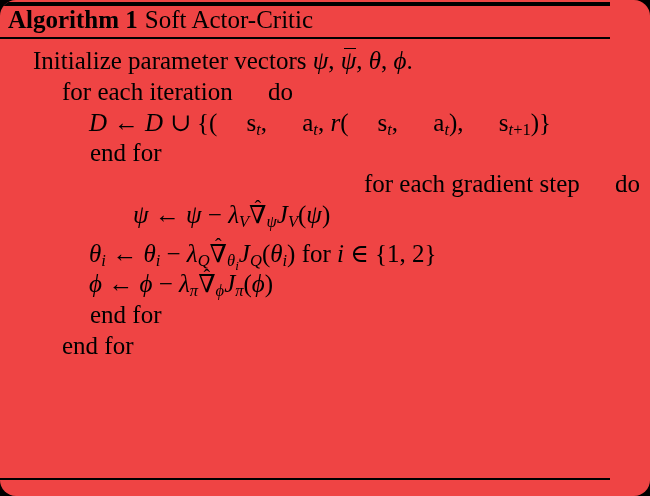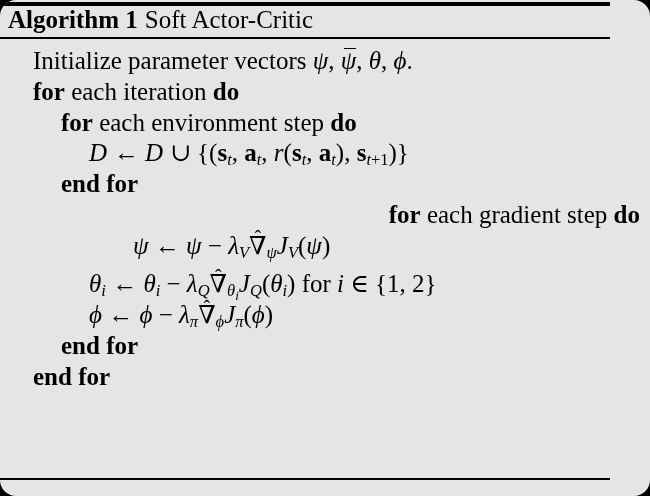--- a/index.html
+++ b/index.html
@@ -45,21 +45,21 @@
     left: 0;
     top: 46px;
     width: 640px;
   }
   .line {
     height: 30.75px;
     line-height: 30.75px;
     font-size: 25px;
     white-space: nowrap;
   }
-  .line b { font-weight: bold; }
+  .line b { font-weight: normal; margin-left: 29px; }
   .line i { font-style: italic; }
   .line i.cal { font-style: italic; letter-spacing: 0.02em; }
 
   sub {
     font-size: 0.66em;
     line-height: 0;
     vertical-align: -0.25em;
   }
   sub sub {
     font-size: 0.8em;
@@ -83,33 +83,32 @@
     position: absolute;
     top: -0.36em;
     left: 50%;
     transform: translateX(-50%);
     font-size: 0.8em;
   }
 </style>
 </head>
 <body style="background: rgb(0, 0, 0);">
 
-<div class="page" style="background: #e5e5e5; color: rgb(0, 0, 0);">
+<div class="page" style="background: #ef4444; color: rgb(0, 0, 0);">
   <div class="rule rule-top" style="background: rgb(0, 0, 0);"></div>
 
   <div class="caption">
     <span class="cap-label">Algorithm 1</span><span class="cap-title">Soft Actor-Critic</span>
   </div>
 
   <div class="rule rule-mid" style="background: rgb(0, 0, 0);"></div>
 
   <div class="algo-body">
       <div class="line" style="padding-left: 33px;">Initialize parameter vectors <i>ψ</i>, <span class="ol"><i>ψ</i></span>, <i>θ</i>, <i>ϕ</i>.</div>
       <div class="line" style="padding-left: 33px;"><b>for</b> each iteration <b>do</b></div>
-      <div class="line" style="padding-left: 61px;"><b>for</b> each environment step <b>do</b></div>
       <div class="line" style="padding-left: 89px;"><i class="cal">D</i> ← <i class="cal">D</i> ∪ {(<b>s</b><sub><i>t</i></sub>, <b>a</b><sub><i>t</i></sub>, <i>r</i>(<b>s</b><sub><i>t</i></sub>, <b>a</b><sub><i>t</i></sub>), <b>s</b><sub><i>t</i>+1</sub>)}</div>
       <div class="line" style="padding-left: 61px;"><b>end for</b></div>
       <div class="line" style="padding-left: 61px; text-align: right;"><b>for</b> each gradient step <b>do</b></div>
       <div class="line" style="padding-left: 89px; margin-left: 44px;"><i>ψ</i> ← <i>ψ</i> − <i>λ</i><sub><i>V</i></sub><span class="nab">∇<span class="hm">ˆ</span></span><sub><i>ψ</i></sub><i>J</i><sub><i>V</i></sub>(<i>ψ</i>)</div>
       <div class="line" style="padding-left: 89px; margin-top: 8px;"><i>θ</i><sub><i>i</i></sub> ← <i>θ</i><sub><i>i</i></sub> − <i>λ</i><sub><i>Q</i></sub><span class="nab">∇<span class="hm">ˆ</span></span><sub><i>θ</i><sub><i>i</i></sub></sub><i>J</i><sub><i>Q</i></sub>(<i>θ</i><sub><i>i</i></sub>) for <i>i</i> ∈ {1, 2}</div>
       <div class="line" style="padding-left: 89px;"><i>ϕ</i> ← <i>ϕ</i> − <i>λ</i><sub><i>π</i></sub><span class="nab">∇<span class="hm">ˆ</span></span><sub><i>ϕ</i></sub><i>J</i><sub><i>π</i></sub>(<i>ϕ</i>)</div>
       <div class="line" style="padding-left: 61px;"><b>end for</b></div>
       <div class="line" style="padding-left: 33px;"><b>end for</b></div>
     </div>
 

